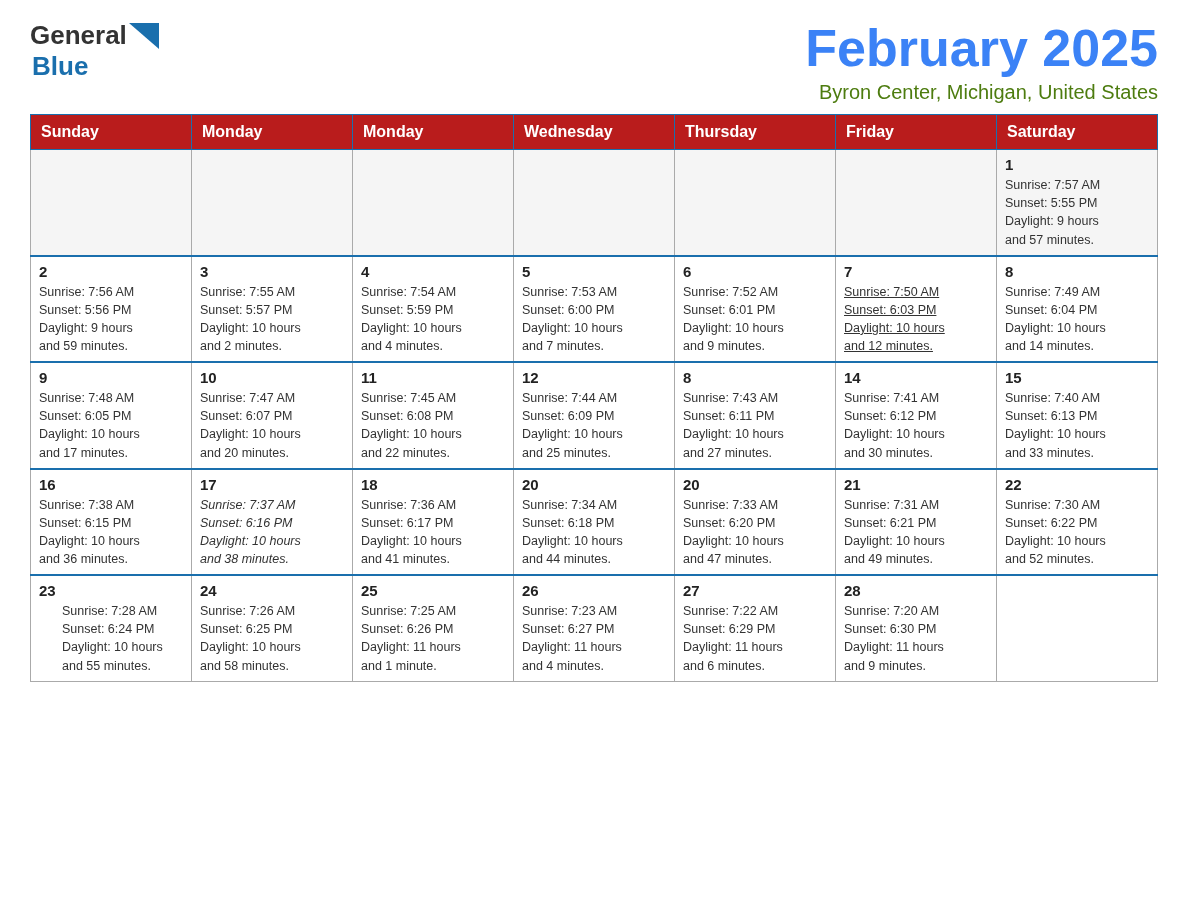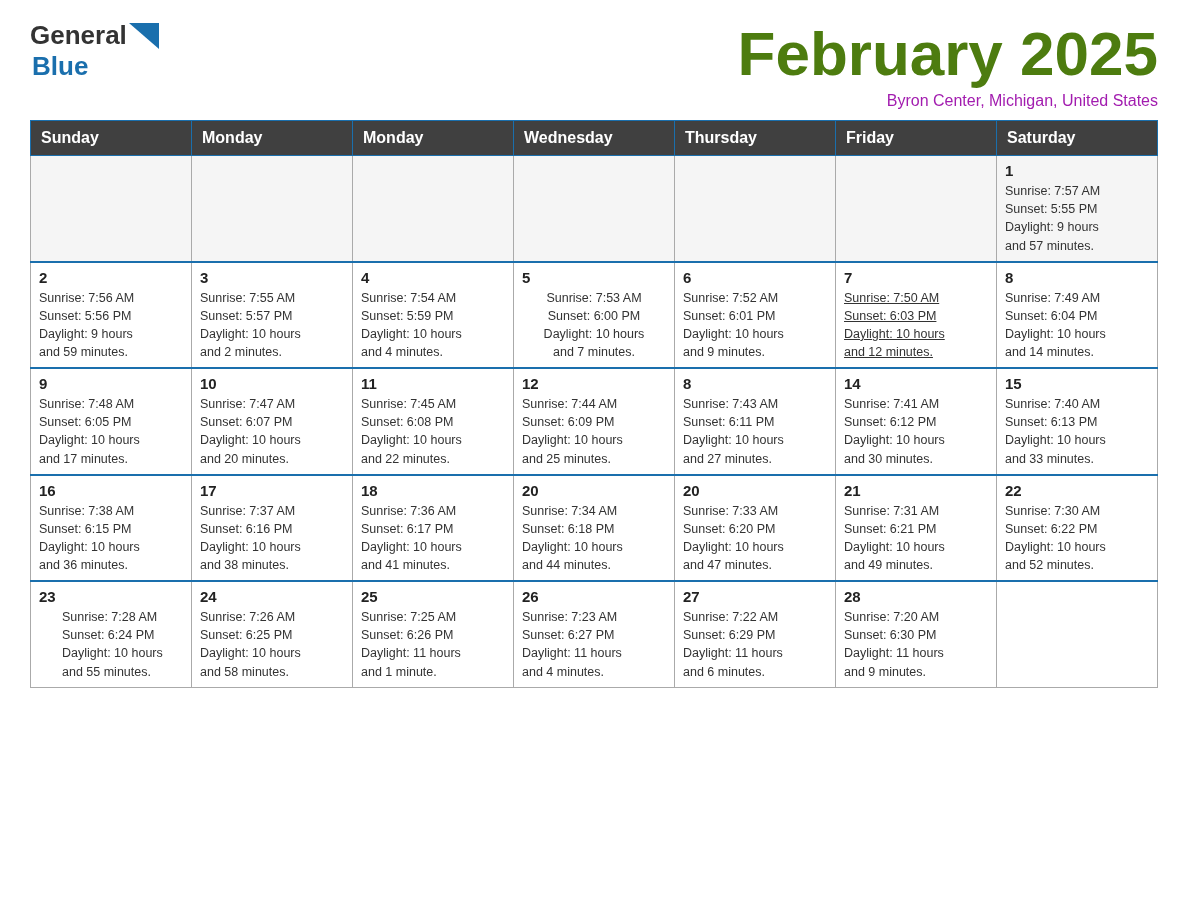--- a/index.html
+++ b/index.html
@@ -28,37 +28,37 @@
     }
     .logo-blue {
       font-size: 26px;
       font-weight: bold;
       color: #1a6fad;
     }
     .title-area {
       text-align: right;
     }
     .month-title {
-      font-size: 62px;
-      font-weight: bold;
+      font-size: 52px;
+      font-weight: bold;
+      color: #3b82f6;
+      line-height: 1.1;
+    }
+    .location {
+      font-size: 20px;
       color: #4d7c0f;
-      line-height: 1.1;
-    }
-    .location {
-      font-size: 16px;
-      color: #a21caf;
       margin-top: 4px;
     }
     .calendar {
       width: 100%;
       border-collapse: collapse;
       margin-top: 10px;
     }
     .calendar th {
-      background-color: #404040;
+      background-color: #b91c1c;
       color: #fff;
       font-size: 16px;
       font-weight: bold;
       padding: 8px 10px;
       text-align: left;
       border: 1px solid #1a6fad;
     }
     .calendar td {
       vertical-align: top;
       border: 1px solid #aaa;
@@ -160,21 +160,21 @@
         </td>
         <td>
           <span class="day-num">4</span>
           <div class="day-info" style="white-space: pre-line;">Sunrise: 7:54 AM
 Sunset: 5:59 PM
 Daylight: 10 hours
 and 4 minutes.</div>
         </td>
         <td>
           <span class="day-num">5</span>
-          <div class="day-info" style="white-space: pre-line; text-align: center;">Sunrise: 7:53 AM
+          <div class="day-info" style="white-space: pre-line;">Sunrise: 7:53 AM
 Sunset: 6:00 PM
 Daylight: 10 hours
 and 7 minutes.</div>
         </td>
         <td>
           <span class="day-num">6</span>
           <div class="day-info" style="white-space: pre-line;">Sunrise: 7:52 AM
 Sunset: 6:01 PM
 Daylight: 10 hours
 and 9 minutes.</div>
@@ -248,21 +248,21 @@
       <tr class="row-divider">
         <td>
           <span class="day-num">16</span>
           <div class="day-info" style="white-space: pre-line;">Sunrise: 7:38 AM
 Sunset: 6:15 PM
 Daylight: 10 hours
 and 36 minutes.</div>
         </td>
         <td>
           <span class="day-num">17</span>
-          <div class="day-info" style="white-space: pre-line;">Sunrise: 7:37 AM
+          <div class="day-info" style="white-space: pre-line; font-style: italic;">Sunrise: 7:37 AM
 Sunset: 6:16 PM
 Daylight: 10 hours
 and 38 minutes.</div>
         </td>
         <td>
           <span class="day-num">18</span>
           <div class="day-info" style="white-space: pre-line;">Sunrise: 7:36 AM
 Sunset: 6:17 PM
 Daylight: 10 hours
 and 41 minutes.</div>

